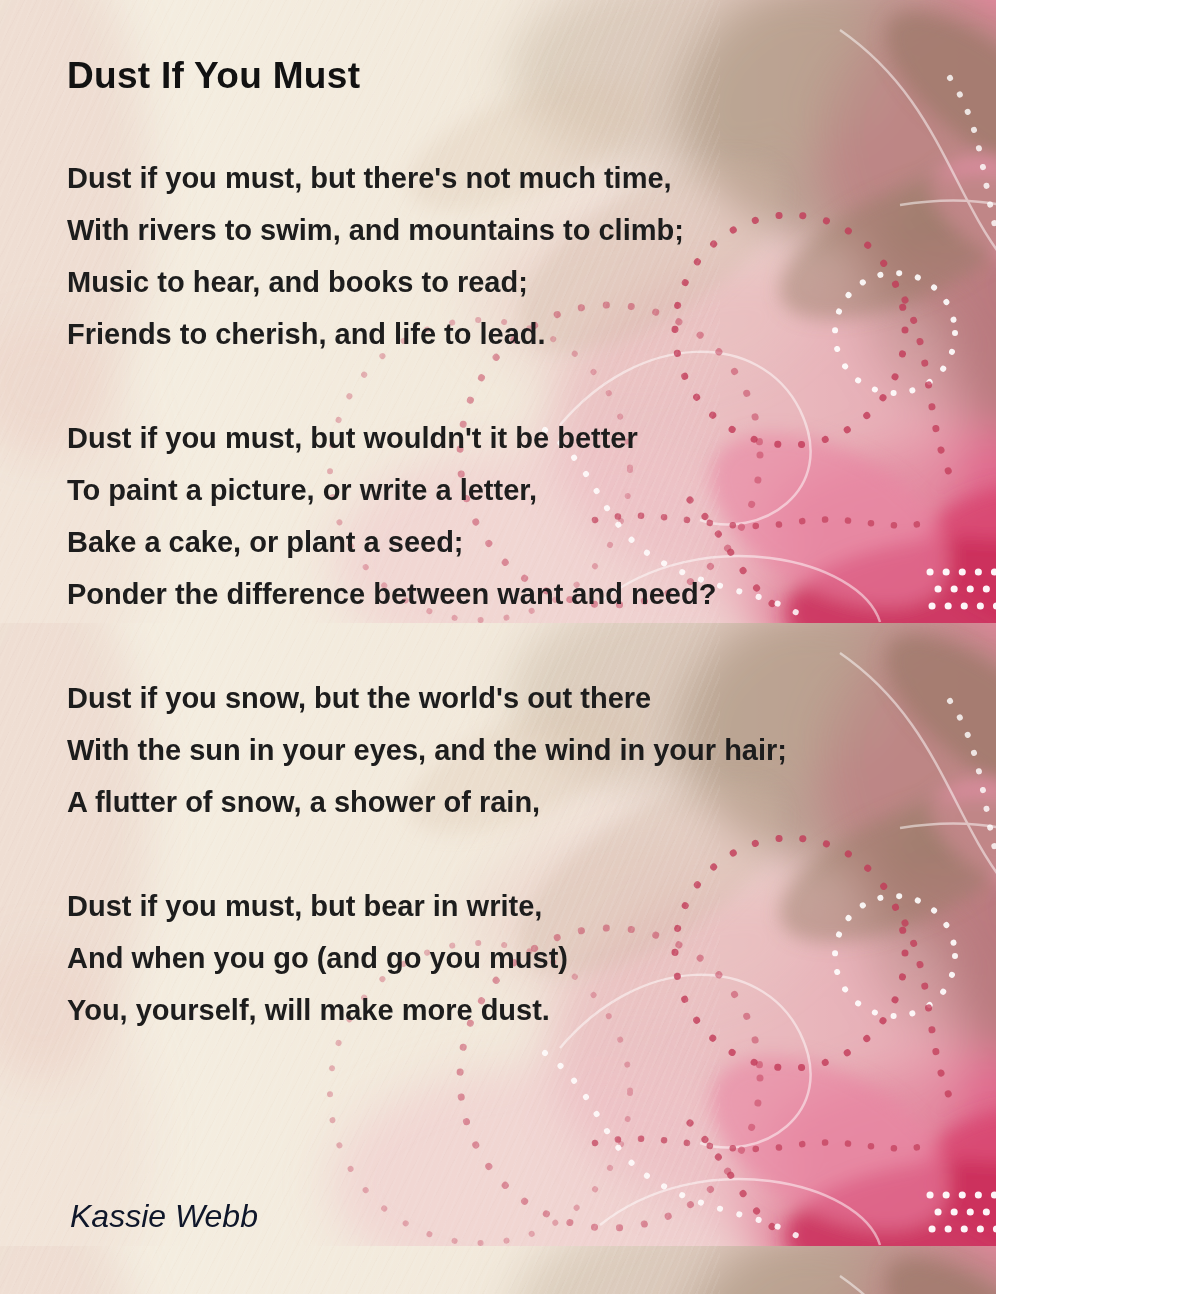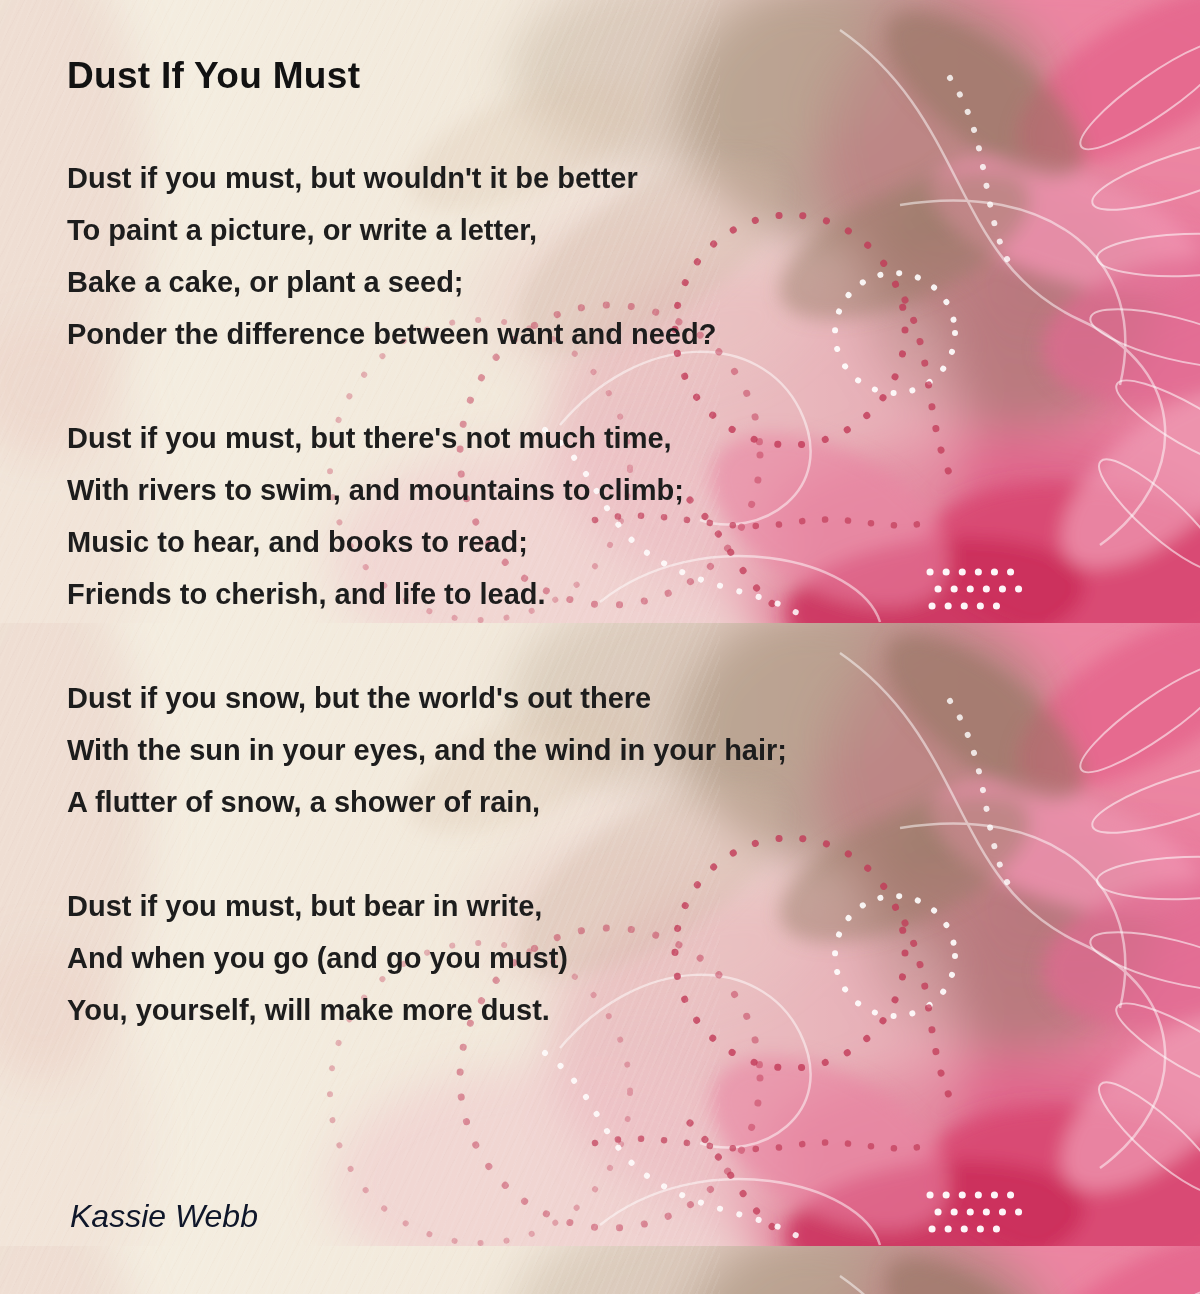--- a/index.html
+++ b/index.html
@@ -3,21 +3,21 @@
 <meta charset="utf-8">
 <style>
   html, body {
     margin: 0;
     padding: 0;
     background: #ffffff;
     font-family: "Liberation Sans", sans-serif;
   }
   .canvas {
     position: relative;
-    width: 1200px;
+    width: 996px;
     height: 1294px;
     overflow: hidden;
     background: #f3ecdf;
   }
   .bg-tile {
     position: absolute;
     left: 0;
     width: 1200px;
     height: 623px;
     display: block;
@@ -177,32 +177,32 @@
   <svg class="bg-tile t2" width="1200" height="623" viewBox="0 0 1200 623" xmlns="http://www.w3.org/2000/svg" xmlns:xlink="http://www.w3.org/1999/xlink">
     <use href="#tileart" xlink:href="#tileart"></use>
   </svg>
 
   <div class="texture"></div>
 
   <h1 class="poem-title">Dust If You Must</h1>
 
   <div class="poem-body">
     <div class="stanza">
+      <p class="line">Dust if you must, but there's not much time,</p>
+      <p class="line">With rivers to swim, and mountains to climb;</p>
+      <p class="line">Music to hear, and books to read;</p>
+      <p class="line">Friends to cherish, and life to lead.</p>
+    </div>
+    <div class="stanza">
       <p class="line">Dust if you must, but wouldn't it be better</p>
       <p class="line">To paint a picture, or write a letter,</p>
       <p class="line">Bake a cake, or plant a seed;</p>
       <p class="line">Ponder the difference between want and need?</p>
     </div>
     <div class="stanza">
-      <p class="line">Dust if you must, but there's not much time,</p>
-      <p class="line">With rivers to swim, and mountains to climb;</p>
-      <p class="line">Music to hear, and books to read;</p>
-      <p class="line">Friends to cherish, and life to lead.</p>
-    </div>
-    <div class="stanza">
       <p class="line">Dust if you snow, but the world's out there</p>
       <p class="line">With the sun in your eyes, and the wind in your hair;</p>
       <p class="line">A flutter of snow, a shower of rain,</p>
     </div>
     <div class="stanza">
       <p class="line">Dust if you must, but bear in write,</p>
       <p class="line">And when you go (and go you must)</p>
       <p class="line">You, yourself, will make more dust.</p>
     </div>
   </div>

